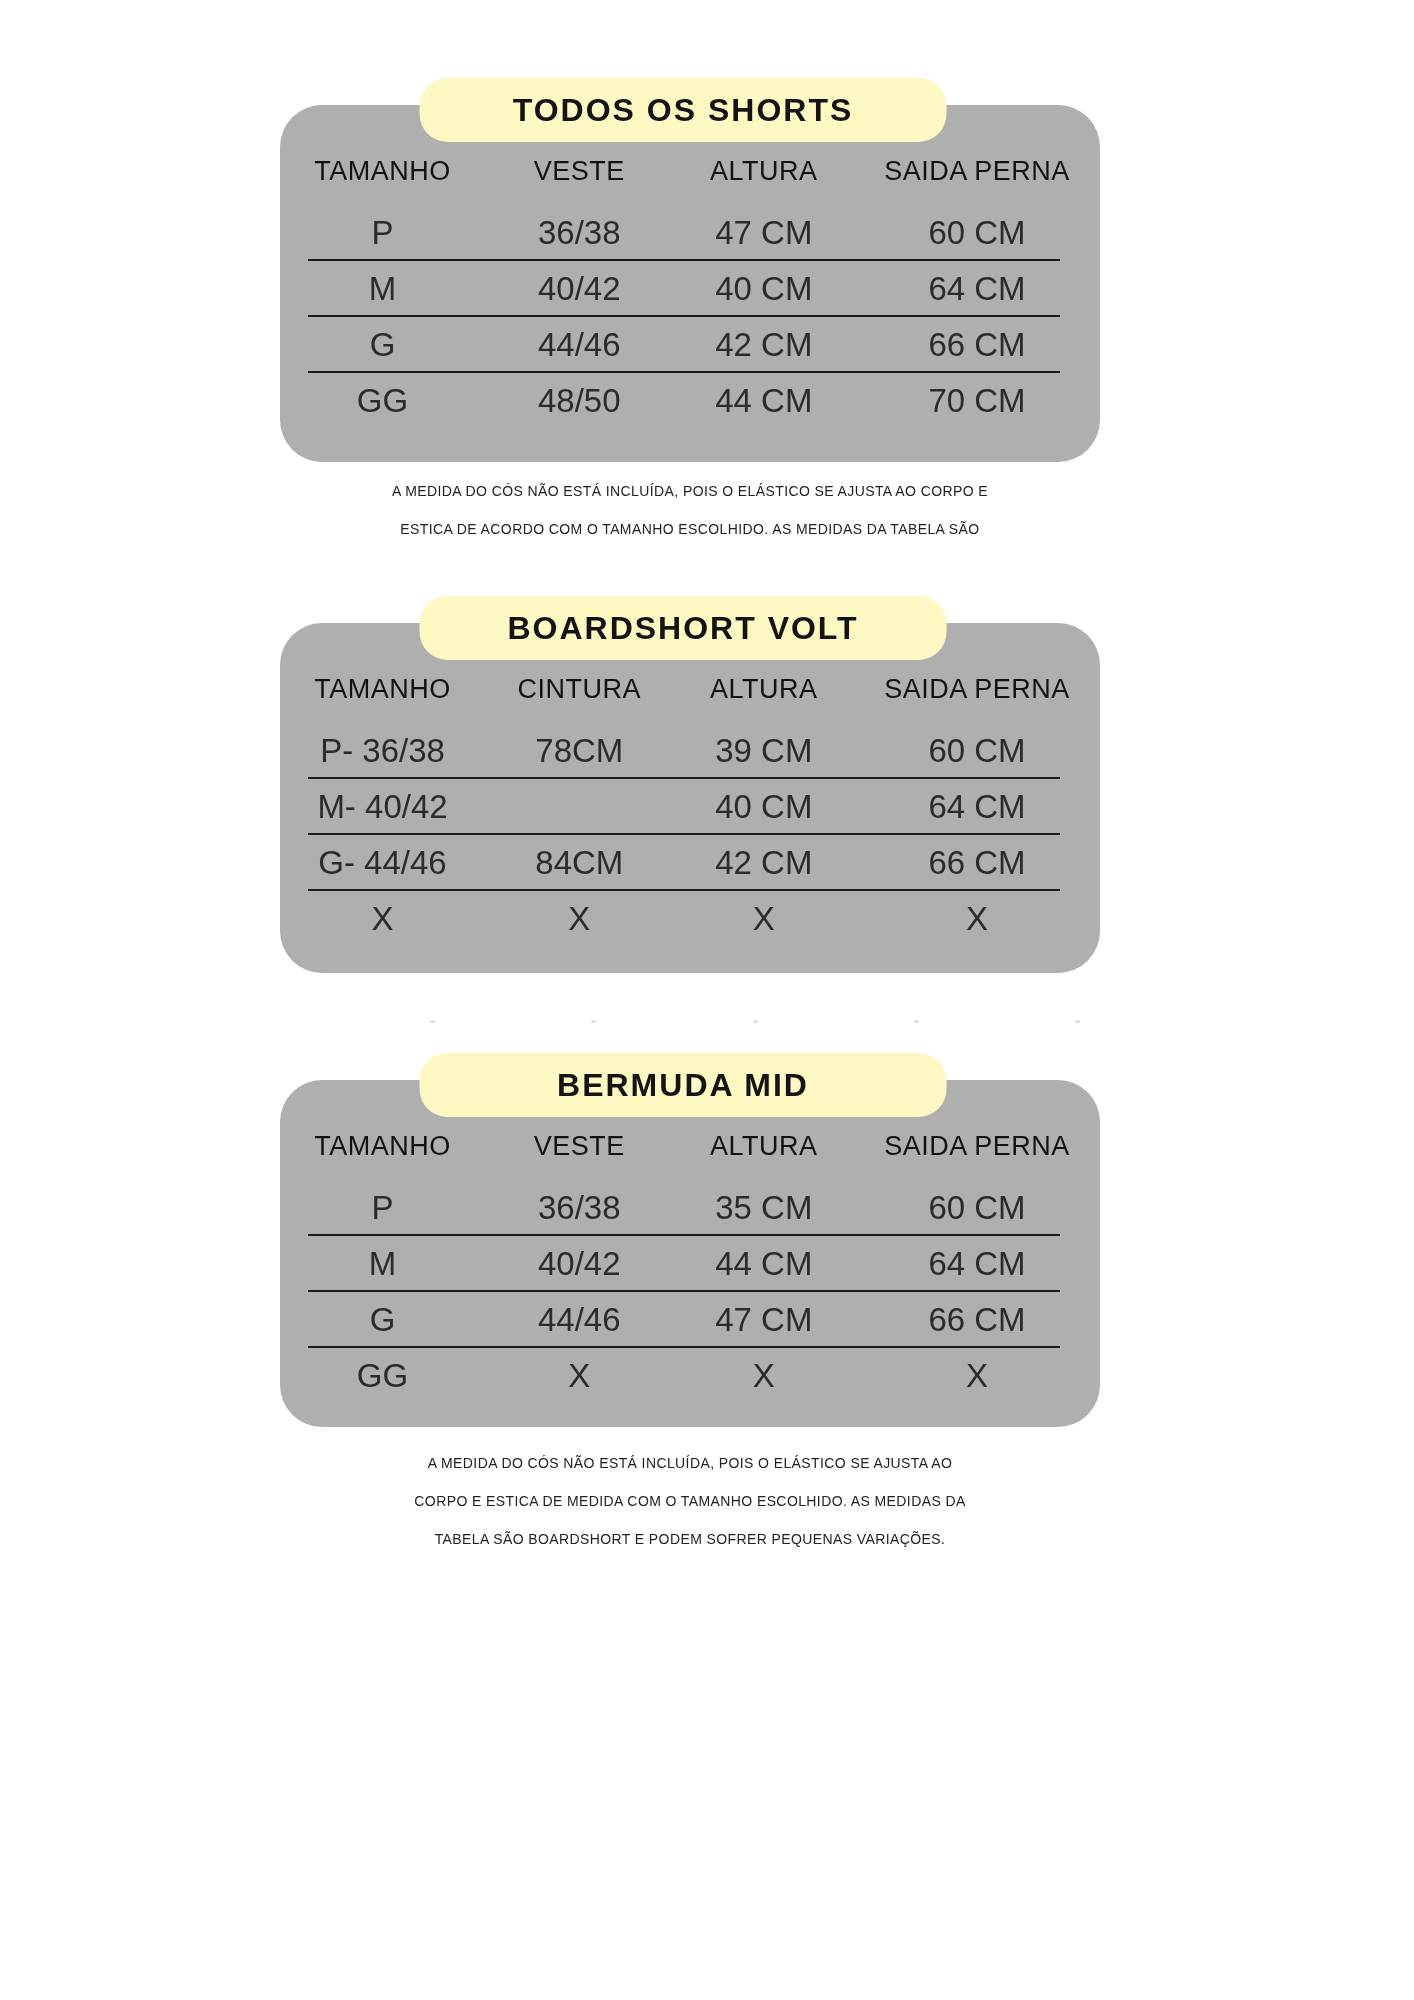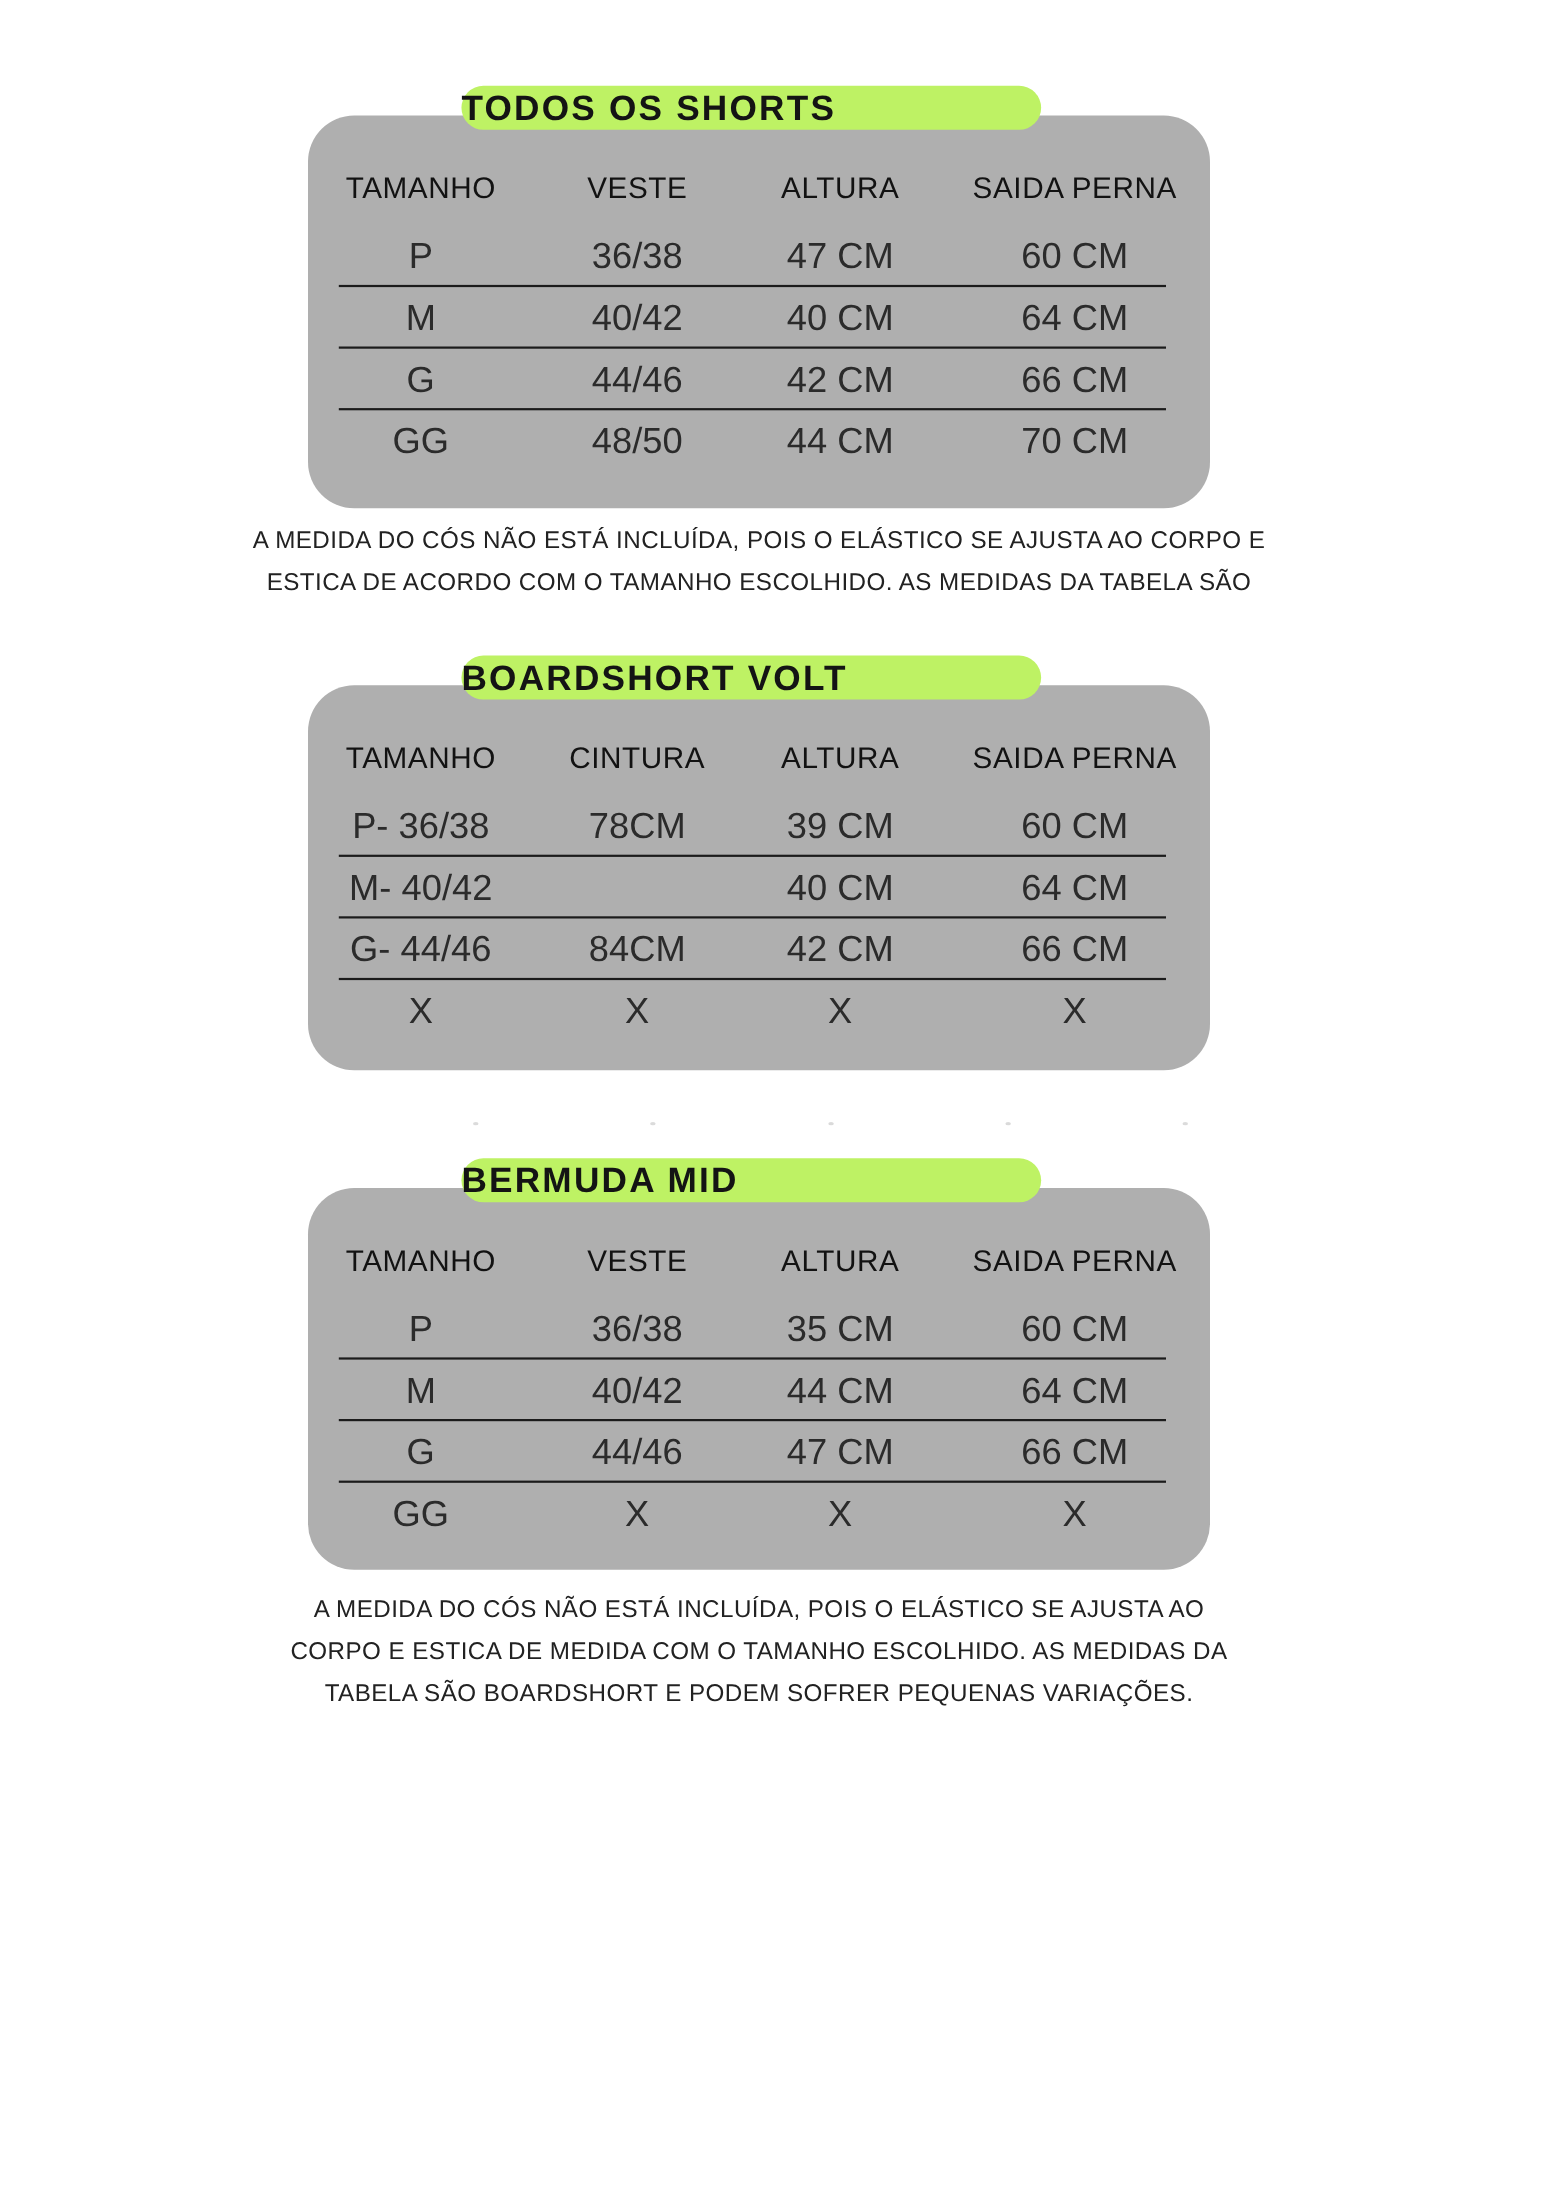--- a/index.html
+++ b/index.html
@@ -21,25 +21,26 @@
     width: 820px;
     background: #afafaf;
     border-radius: 42px;
   }
   .pill {
     position: absolute;
     top: -27px;
     left: calc(50% - 7px);
     transform: translateX(-50%);
     width: 527px;
-    height: 40px;
-    background: #bef264;
+    height: 64px;
+    background: #fef9c3;
     border-radius: 28px;
     display: flex;
     align-items: center;
+    justify-content: center;
   }
   .pill span {
     font-size: 32px;
     font-weight: 700;
     letter-spacing: 2px;
     color: #141414;
     white-space: nowrap;
   }
   .thead, .trow {
     display: grid;
@@ -76,21 +77,21 @@
     right: 40px;
     bottom: 0;
     height: 2px;
     background: #1b1b1b;
   }
   .note {
     position: absolute;
     left: 140px;
     width: 1100px;
     text-align: center;
-    font-size: 22px;
+    font-size: 14px;
     line-height: 38px;
     letter-spacing: .4px;
     color: #222222;
   }
   .specks {
     position: absolute;
     top: 1020px;
     left: 430px;
     width: 650px;
     display: flex;

